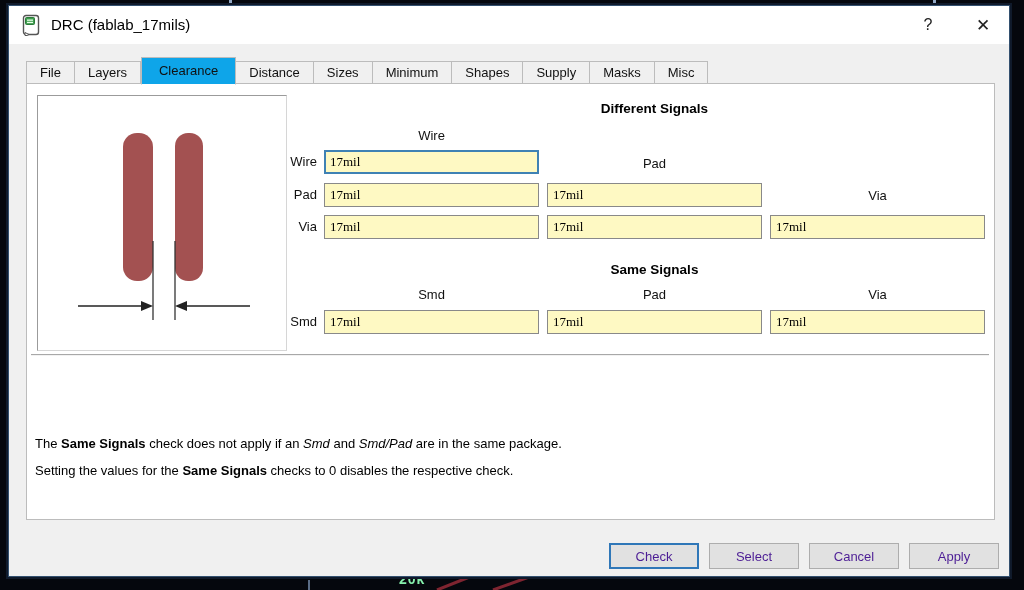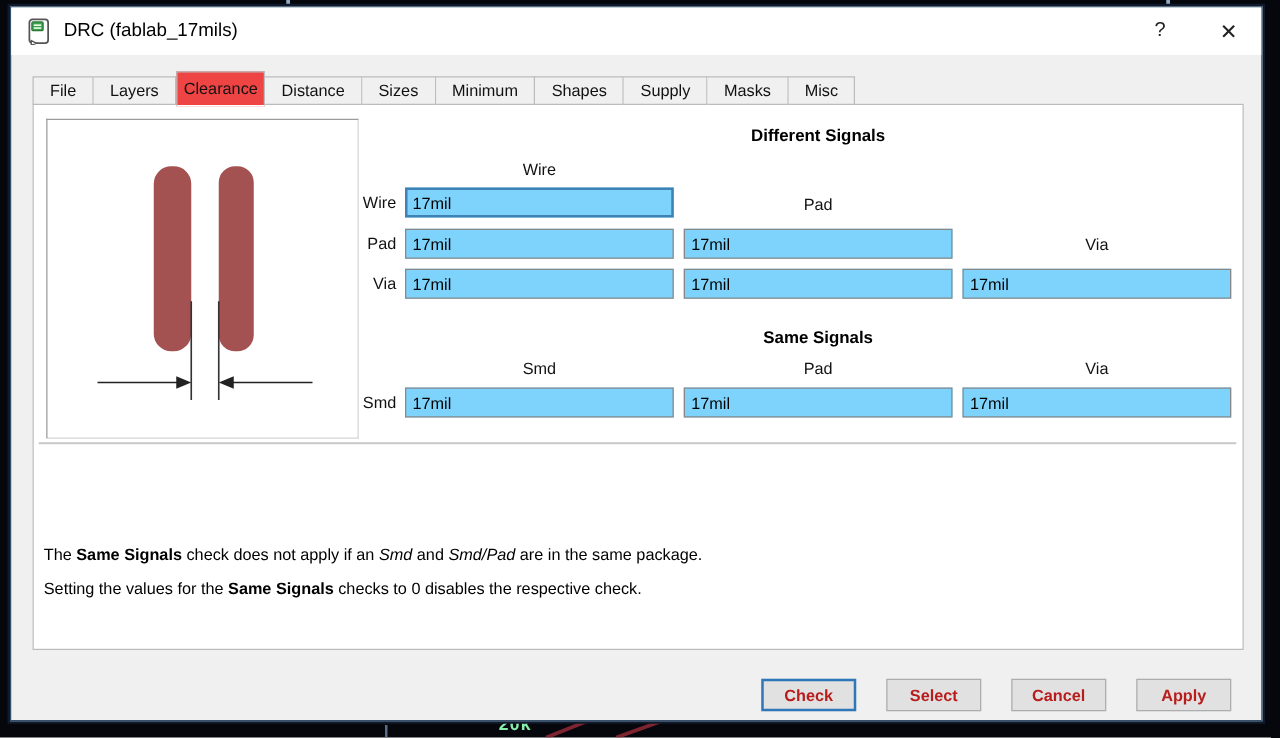--- a/index.html
+++ b/index.html
@@ -27,22 +27,22 @@
   .title-text{position:absolute;left:42px;top:10px;font-size:15px;color:#000;}
   .cap-btn{position:absolute;top:7px;width:28px;height:24px;display:flex;align-items:center;justify-content:center;
            font-size:16px;color:#222;cursor:default;}
   .cap-help{left:905px;} .cap-close{left:960px;font-size:17px;}
 
   
   .tab-bar{position:absolute;left:17px;top:51px;display:flex;align-items:flex-end;height:27px;z-index:3;}
   .tab{height:21px;line-height:21px;padding:0 13px;background:#f0f0f0;border:1px solid #bcbcbc;
        border-left:none;font-size:13px;color:#111;cursor:default;}
   .tab:first-child{border-left:1px solid #bcbcbc;}
-  .tab.selected{background:#ef4444;height:26px;line-height:25px;border-left:1px solid #bcbcbc;
-       border-bottom:1px solid #fff;margin-bottom:-1px;padding:0 5px;z-index:4;}
+  .tab.selected{background:#0ea5e9;height:26px;line-height:25px;border-left:1px solid #bcbcbc;
+       border-bottom:1px solid #fff;margin-bottom:-1px;padding:0 17px;z-index:4;}
 
   
   .tabpage{position:absolute;left:17px;top:77px;width:969px;height:437px;background:#fff;
        border:1px solid #bcbcbc;box-sizing:border-box;z-index:2;}
 
   .graphic-box{position:absolute;left:10px;top:11px;width:248px;height:254px;
        border-top:1px solid #9b9b9b;border-left:1px solid #9b9b9b;
        border-right:1px solid #d6d6d6;border-bottom:1px solid #d6d6d6;background:#fff;}
 
   .heading{position:absolute;width:215px;text-align:center;font-weight:bold;font-size:13.5px;color:#000;white-space:nowrap;}
@@ -51,37 +51,37 @@
   .colhead{position:absolute;width:215px;text-align:center;font-size:13px;color:#111;}
   .h-wire{left:297px;top:44px;}
   .h-pad-d{left:520px;top:72px;}
   .h-via-d{left:743px;top:104px;}
   .h-smd-s{left:297px;top:203px;} .h-pad-s{left:520px;top:203px;} .h-via-s{left:743px;top:203px;}
 
   .rowlabel{position:absolute;width:80px;text-align:right;font-size:13px;color:#111;}
   .l-wire{left:210px;top:70px;} .l-pad{left:210px;top:103px;} .l-via{left:210px;top:135px;}
   .l-smd{left:210px;top:230px;}
 
-  input.val{position:absolute;width:215px;height:24px;box-sizing:border-box;background:#7dd3fc;
-       border:1px solid #898989;font-family:Liberation Sans, sans-serif;font-size:13px;
+  input.val{position:absolute;width:215px;height:24px;box-sizing:border-box;background:#fef9c3;
+       border:1px solid #898989;font-family:Liberation Serif, serif;font-size:13px;
        color:#000;padding:0 0 0 5px;outline:none;}
   input.val.focused{border:2px solid #3f82b4;padding-left:4px;}
   .c1{left:297px;} .c2{left:520px;} .c3{left:743px;}
   .r-wire{top:66px;} .r-pad{top:99px;} .r-via{top:131px;} .r-smd{top:226px;}
 
   .separator{position:absolute;left:4px;top:270px;width:958px;height:0;
        border-top:1px solid #a8a8a8;border-bottom:1px solid #f2f2f2;}
 
   .note{position:absolute;left:8px;font-size:13px;color:#000;white-space:nowrap;}
   .n0{top:286px;} .n1{top:319px;} .n2{top:352px;} .n3{top:379px;}
 
   
-  .btn{position:absolute;top:537px;width:76px;height:26px;box-sizing:border-box;
-       background:#e1e1e1;border:1px solid #adadad;font-size:13px;color:#b91c1c;
-       display:flex;align-items:center;justify-content:center;cursor:default;font-weight:bold;}
+  .btn{position:absolute;top:537px;width:90px;height:26px;box-sizing:border-box;
+       background:#e1e1e1;border:1px solid #adadad;font-size:13px;color:#4c1d95;
+       display:flex;align-items:center;justify-content:center;cursor:default;}
   .btn-check{left:600px;border:2px solid #2f77b8;}
   .btn-select{left:700px;} .btn-cancel{left:800px;} .btn-apply{left:900px;}
 </style>
 </head>
 <body>
 
 <div class="bg-frag-text">20k</div>
 <svg class="bg-traces" width="130" height="22" viewBox="0 0 130 22">
   <line x1="12" y1="22" x2="52" y2="6" stroke="#7e2430" stroke-width="3"></line>
   <line x1="68" y1="22" x2="104" y2="9" stroke="#7e2430" stroke-width="3"></line>

